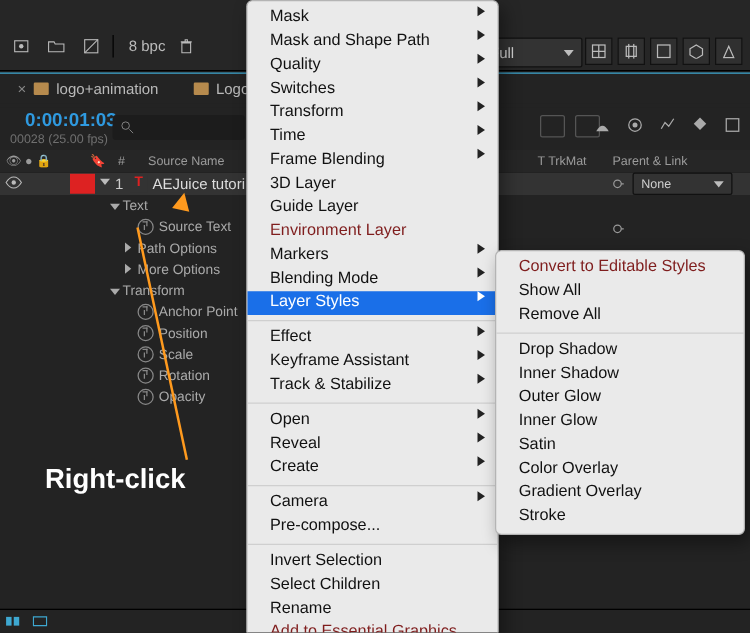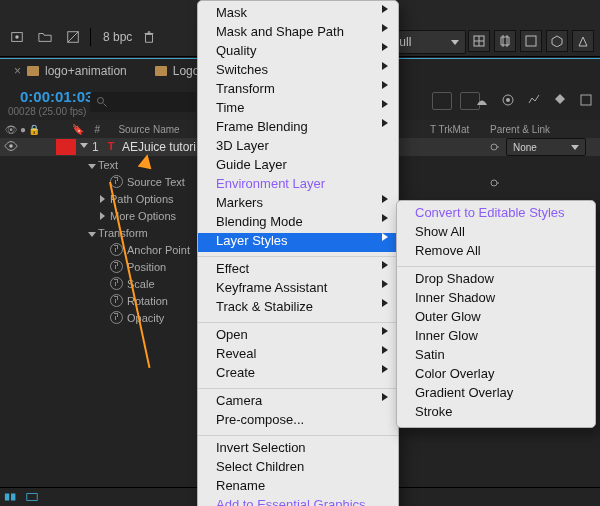--- a/index.html
+++ b/index.html
@@ -63,21 +63,21 @@
   .sw:after{content:"";position:absolute;left:4px;top:4px;width:1px;height:4px;background:#888;}
   .prow.ind2{padding-left:100px;}
   .prow .rlink{position:absolute;left:488px;top:4px;}
   .rlink svg{width:12px;height:12px;fill:#999;}
   
   .bottom{position:absolute;left:0;bottom:0;height:18px;width:100%;background:#232323;border-top:1px solid #000;}
   .bottom svg{width:14px;height:12px;margin-left:4px;margin-top:3px;fill:#3ea8d1;}
   
   .menu{position:absolute;left:197px;top:0;width:200px;background:#eaeaea;border:1px solid #b4b4b4;border-radius:5px;color:#111;font-size:13px;padding:4px 0;box-shadow:4px 6px 14px rgba(0,0,0,0.4);}
   .mi{height:19px;display:flex;align-items:flex-start;padding:0 18px;position:relative;}
-  .mi.dis{color:#8b5cf6;}
+  .mi.dis{color:#7f1d1d;}
   .mi.sel{background:#1a6fe8;color:#fff;}
   .mi .arr{position:absolute;right:10px;border-top:4px solid transparent;border-bottom:4px solid transparent;border-left:6px solid #222;}
   .mi.sel .arr{border-left-color:#fff;}
   .msep{height:1px;background:#cfcfcf;margin:4px 0;}
   
   .submenu{position:absolute;left:396px;top:200px;width:198px;background:#eaeaea;border:1px solid #b4b4b4;border-radius:5px;color:#111;font-size:13px;padding:4px 0;box-shadow:4px 6px 14px rgba(0,0,0,0.4);}
   
   .arrow-line{position:absolute;left:109px;top:182px;width:2px;height:190px;background:#ff9a1e;transform:rotate(-12deg);transform-origin:top;}
   .arrow-head{position:absolute;left:139px;top:154px;width:0;height:0;border-left:7px solid transparent;border-right:7px solid transparent;border-bottom:14px solid #ff9a1e;transform:rotate(12deg);}
   .rclabel{position:absolute;left:36px;top:370px;color:#fff;font-weight:700;font-size:22px;}
@@ -444,14 +444,15 @@
       <div class="mi">
         <span>Gradient Overlay</span>
       </div>
       <div class="mi">
         <span>Stroke</span>
       </div>
     </div>
 
   <div class="arrow-line"></div>
   <div class="arrow-head"></div>
+  <div class="rclabel">Right-click</div>
 
 </div>
 
 </body></html>

